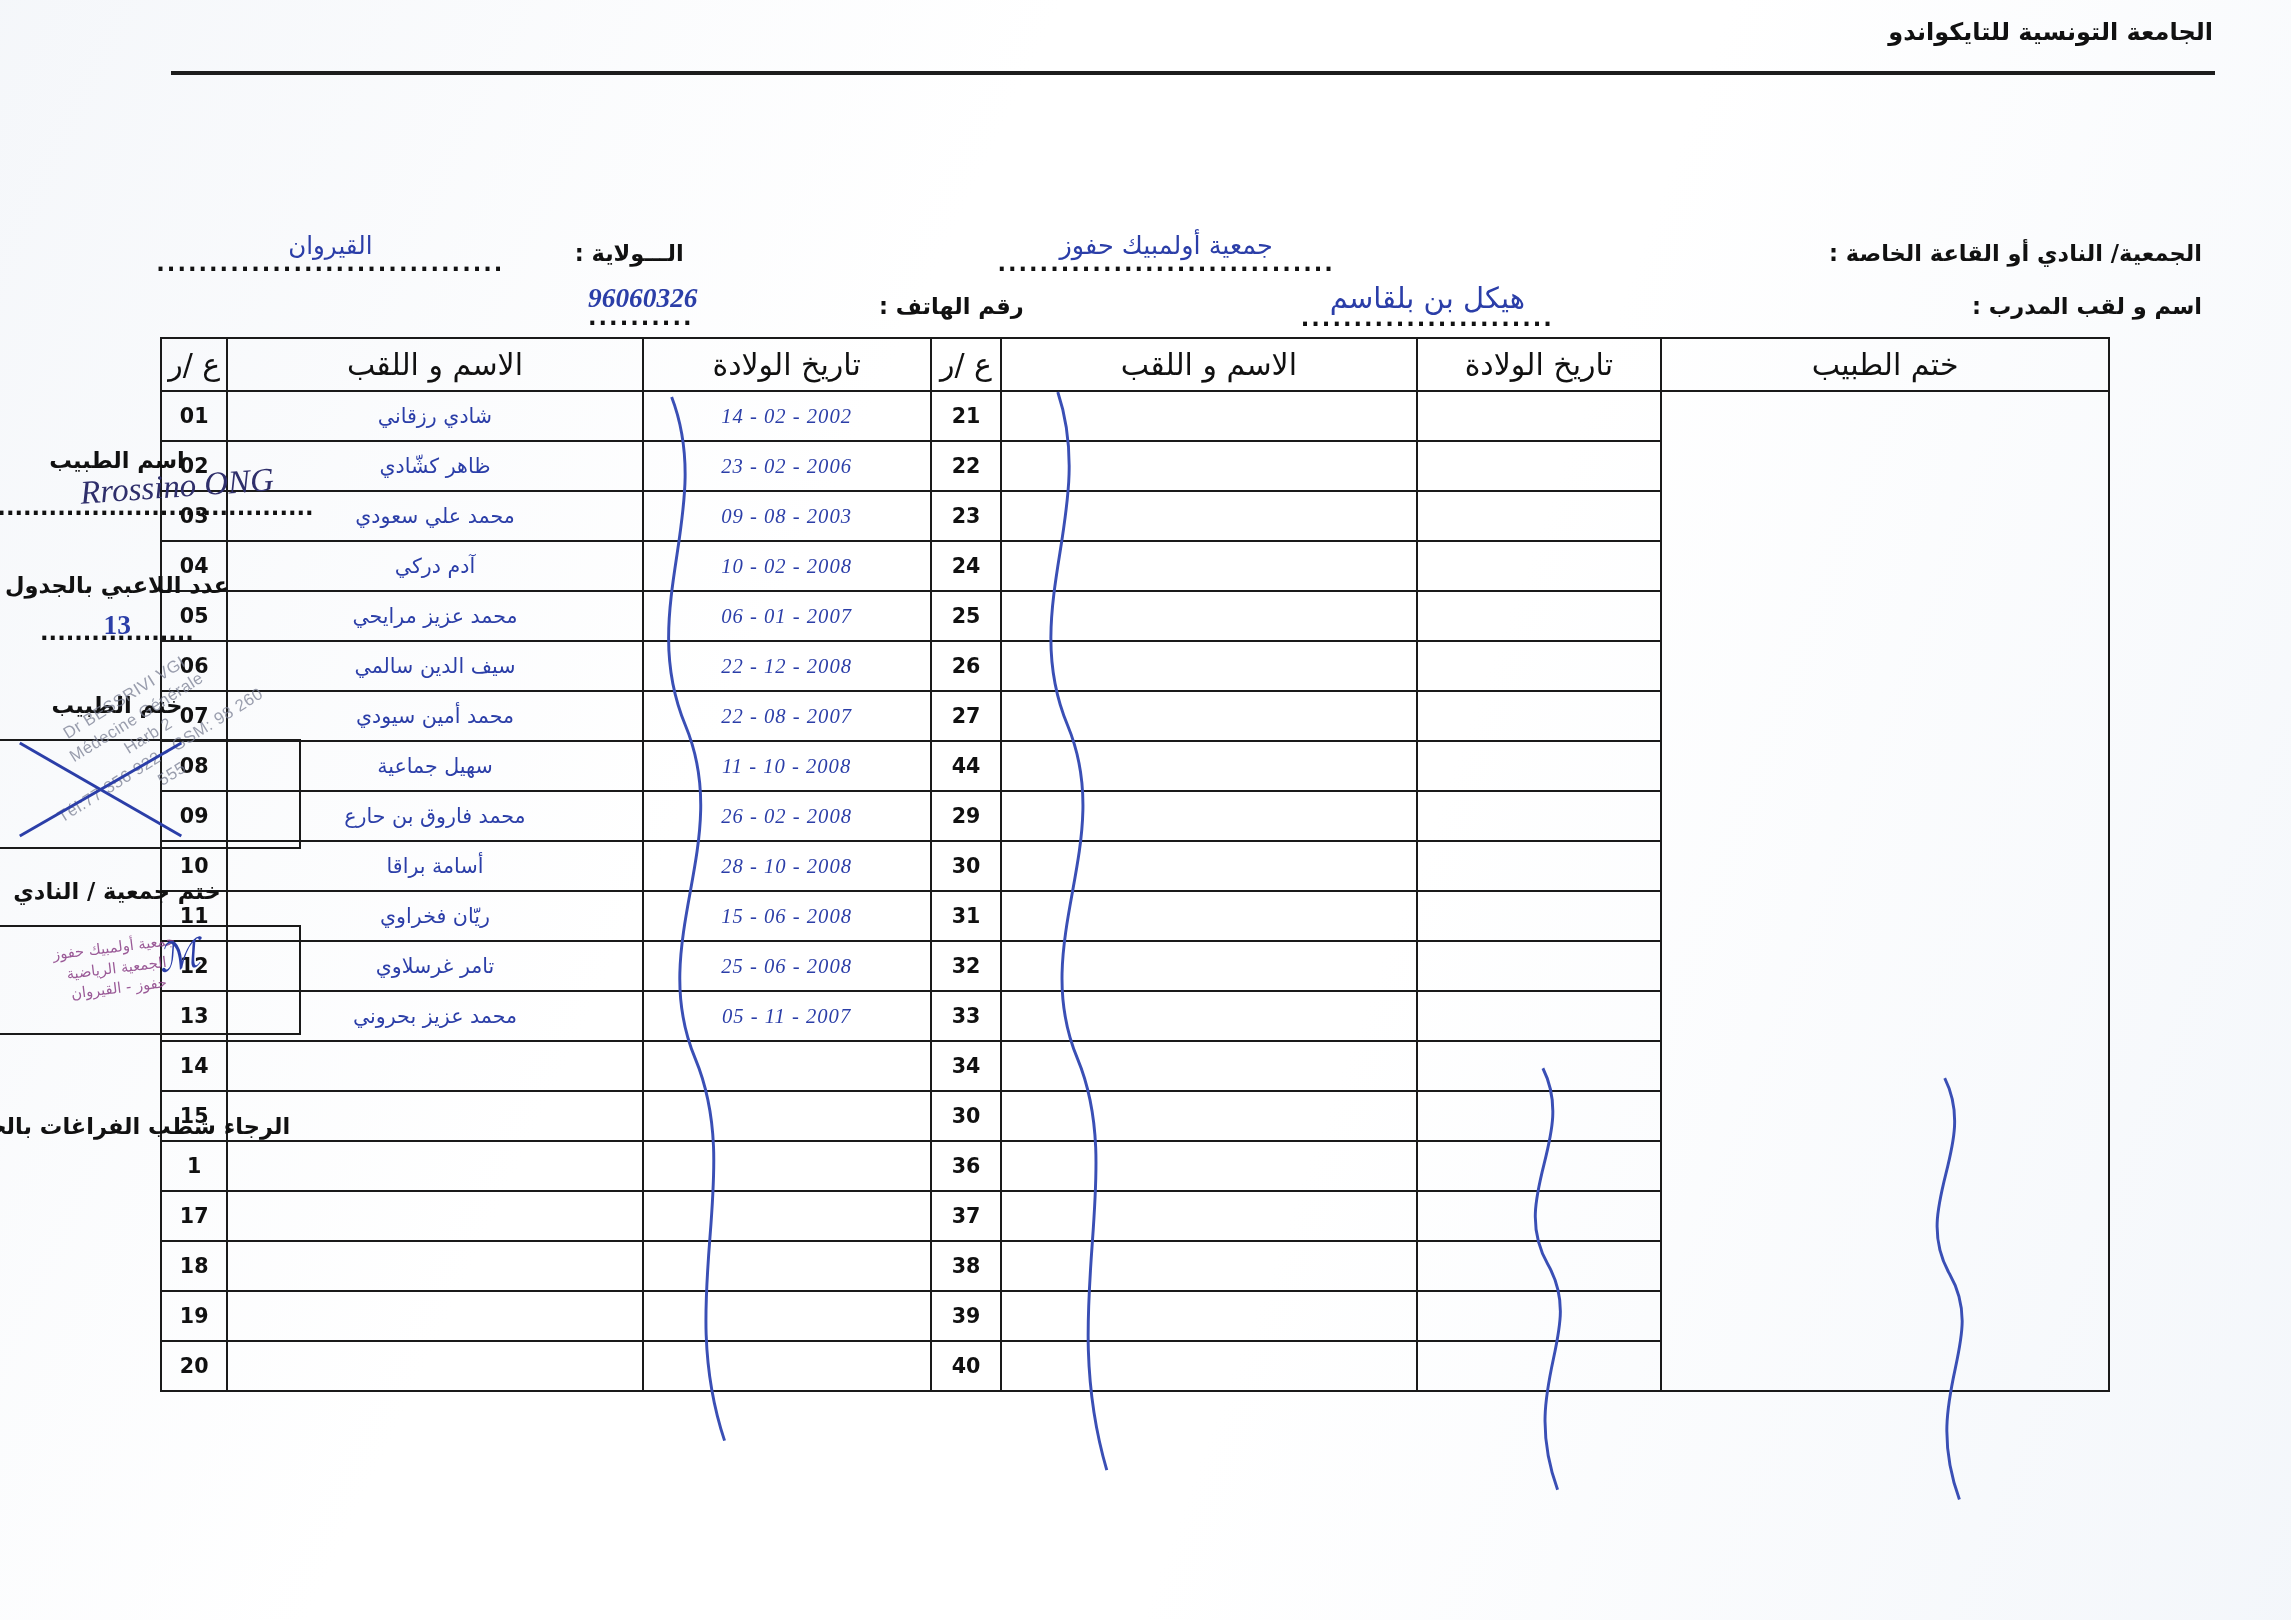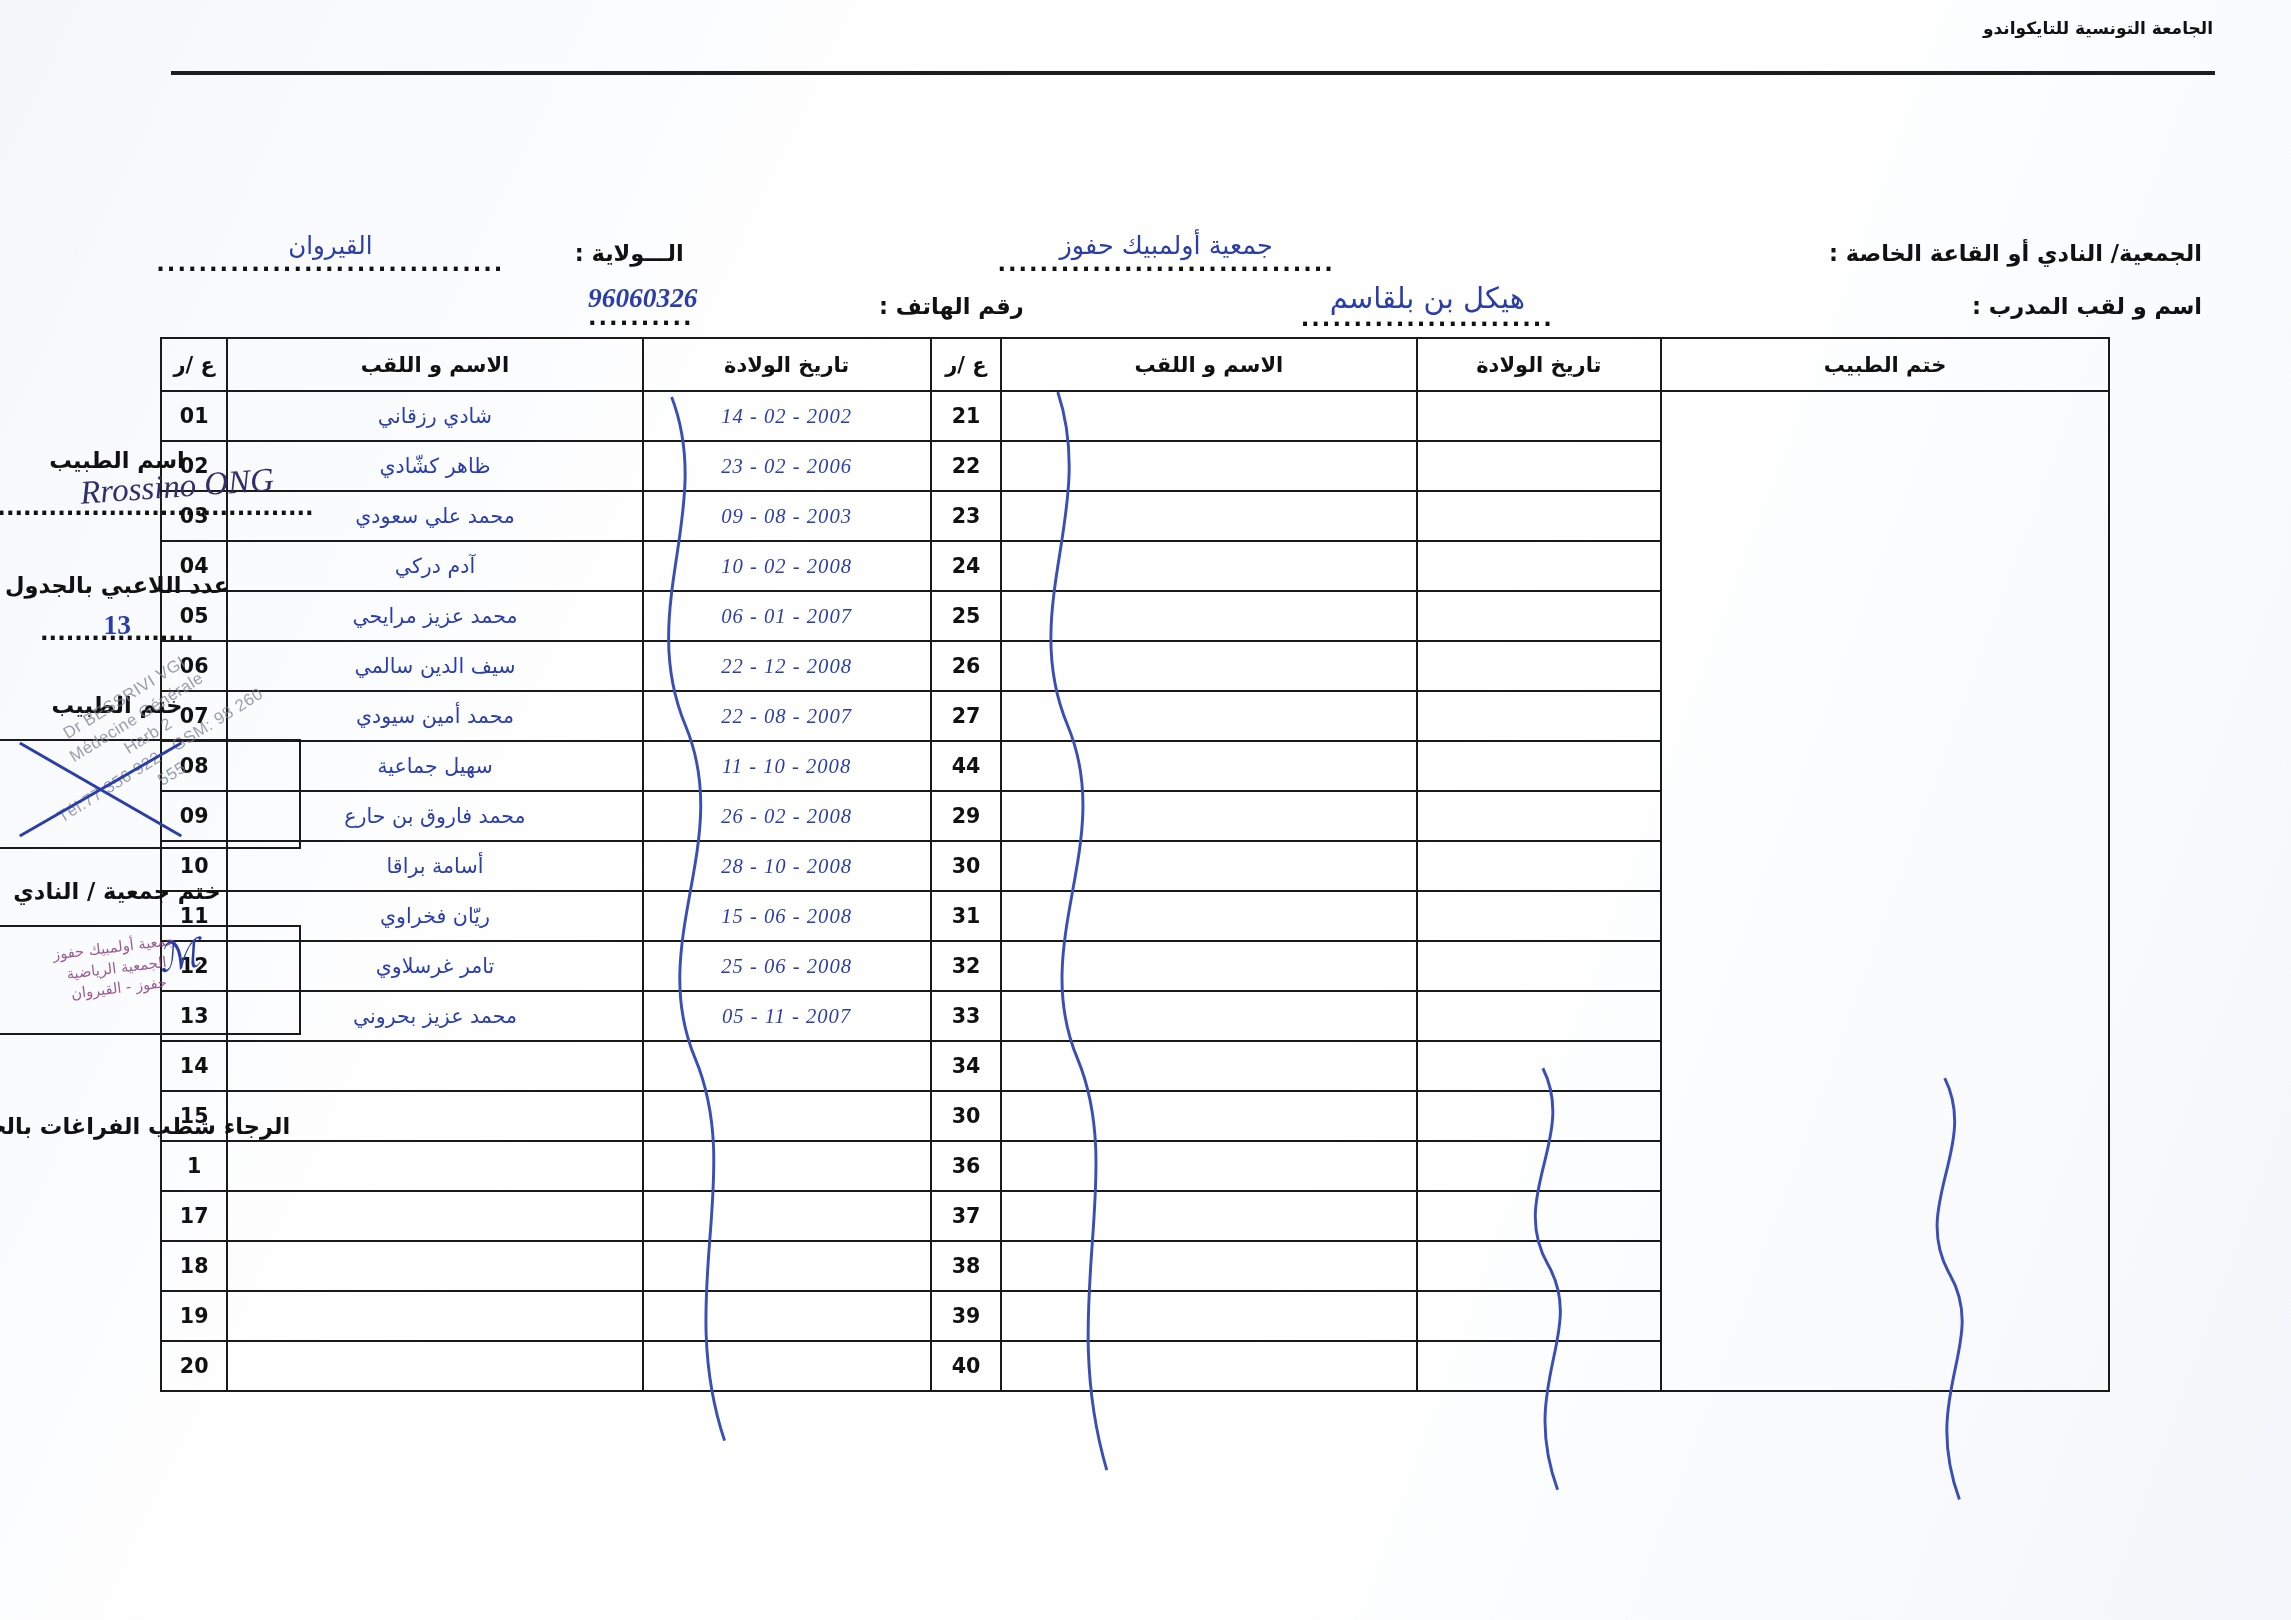--- a/index.html
+++ b/index.html
@@ -22,21 +22,21 @@
     inset: 0;
     background:
       linear-gradient(115deg, rgba(236,240,246,0.55) 0%, rgba(255,255,255,0.0) 35%),
       linear-gradient(290deg, rgba(232,238,246,0.5) 0%, rgba(255,255,255,0.0) 40%);
     pointer-events: none;
   }
   .fed-title {
     position: absolute;
     top: 17.6px;
     right: 78px;
-    font-size: 17px;
+    font-size: 24px;
     font-weight: bold;
     letter-spacing: 0px;
   }
   .rule {
     position: absolute;
     top: 71px;
     right: 76px;
     width: 2044px;
     height: 3.9px;
     background: #1d1d1d;
@@ -97,22 +97,22 @@
   table.sheet th, table.sheet td {
     border: 2px solid #1a1a1a;
     height: 48px;
     padding: 0;
     text-align: center;
     vertical-align: middle;
     font-size: 20.6px;
   }
   table.sheet thead th {
     height: 51px;
-    font-size: 21px;
-    font-weight: bold;
+    font-size: 30px;
+    font-weight: normal;
   }
   col.c-num   { width: 61px; }
   col.c-name  { width: 382px; }
   col.c-dob   { width: 265px; }
   col.c-num2  { width: 65px; }
   col.c-name2 { width: 382px; }
   col.c-dob2  { width: 225px; }
   col.c-stamp { width: 412px; }
 
   .idx { font-weight: bold; font-size: 20.6px; }

